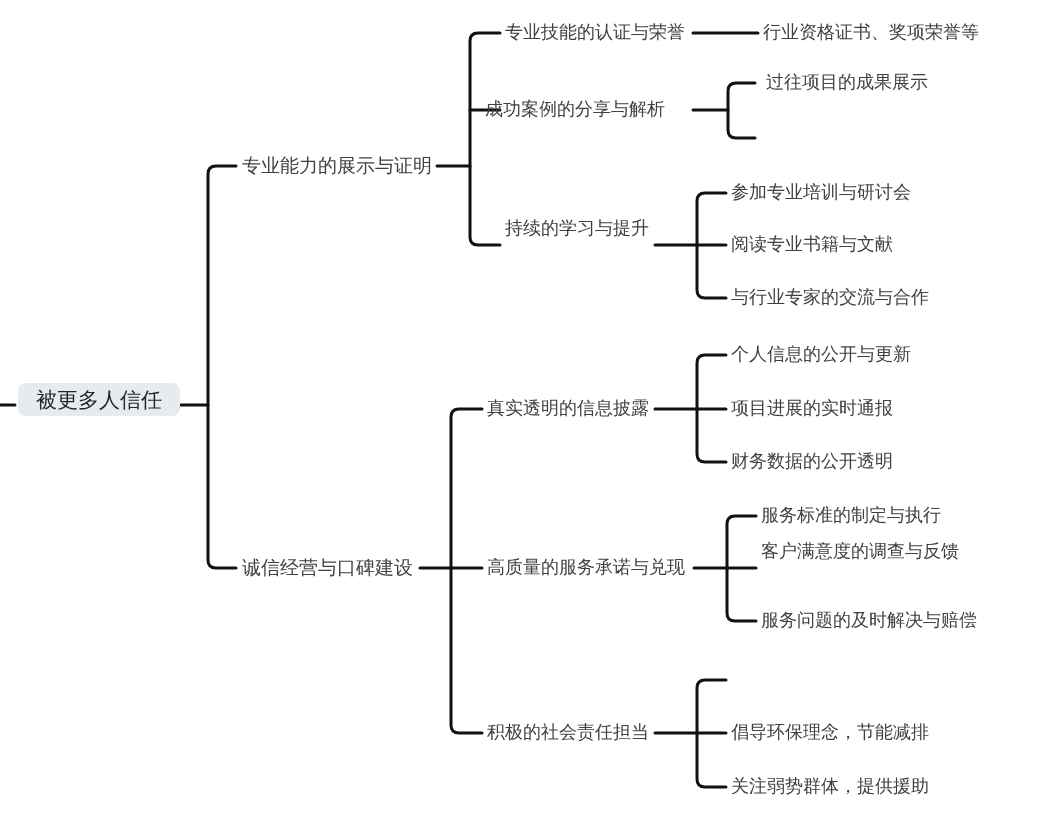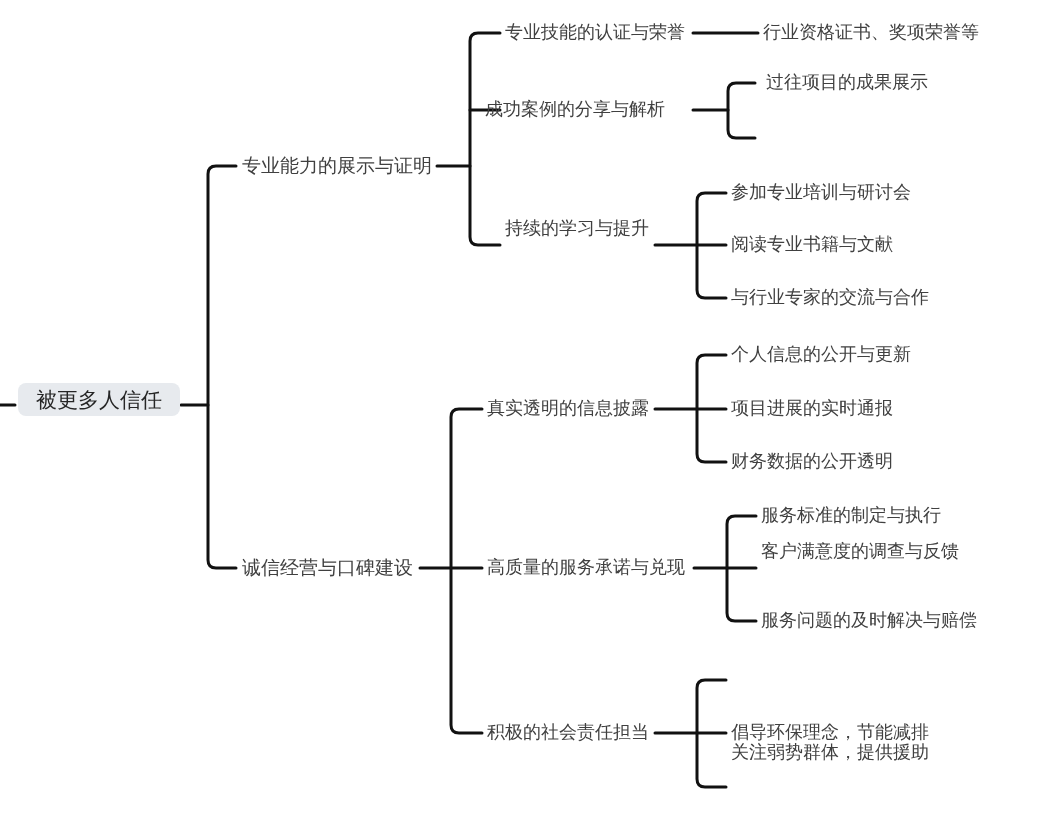--- a/index.html
+++ b/index.html
@@ -96,15 +96,15 @@
 
   <div class="lbl" style="left:731px; top:355px">个人信息的公开与更新</div>
   <div class="lbl" style="left:731px; top:409px">项目进展的实时通报</div>
   <div class="lbl" style="left:731px; top:462px">财务数据的公开透明</div>
 
   <div class="lbl" style="left:761px; top:516px">服务标准的制定与执行</div>
   <div class="lbl" style="left:761px; top:552px">客户满意度的调查与反馈</div>
   <div class="lbl" style="left:761px; top:621px">服务问题的及时解决与赔偿</div>
 
   <div class="lbl" style="left:731px; top:733px">倡导环保理念，节能减排</div>
-  <div class="lbl" style="left:731px; top:753px">关注弱势群体，提供援助</div>
+  <div class="lbl" style="left:731px; top:787px">关注弱势群体，提供援助</div>
 
 </div>
 
 </body></html>

